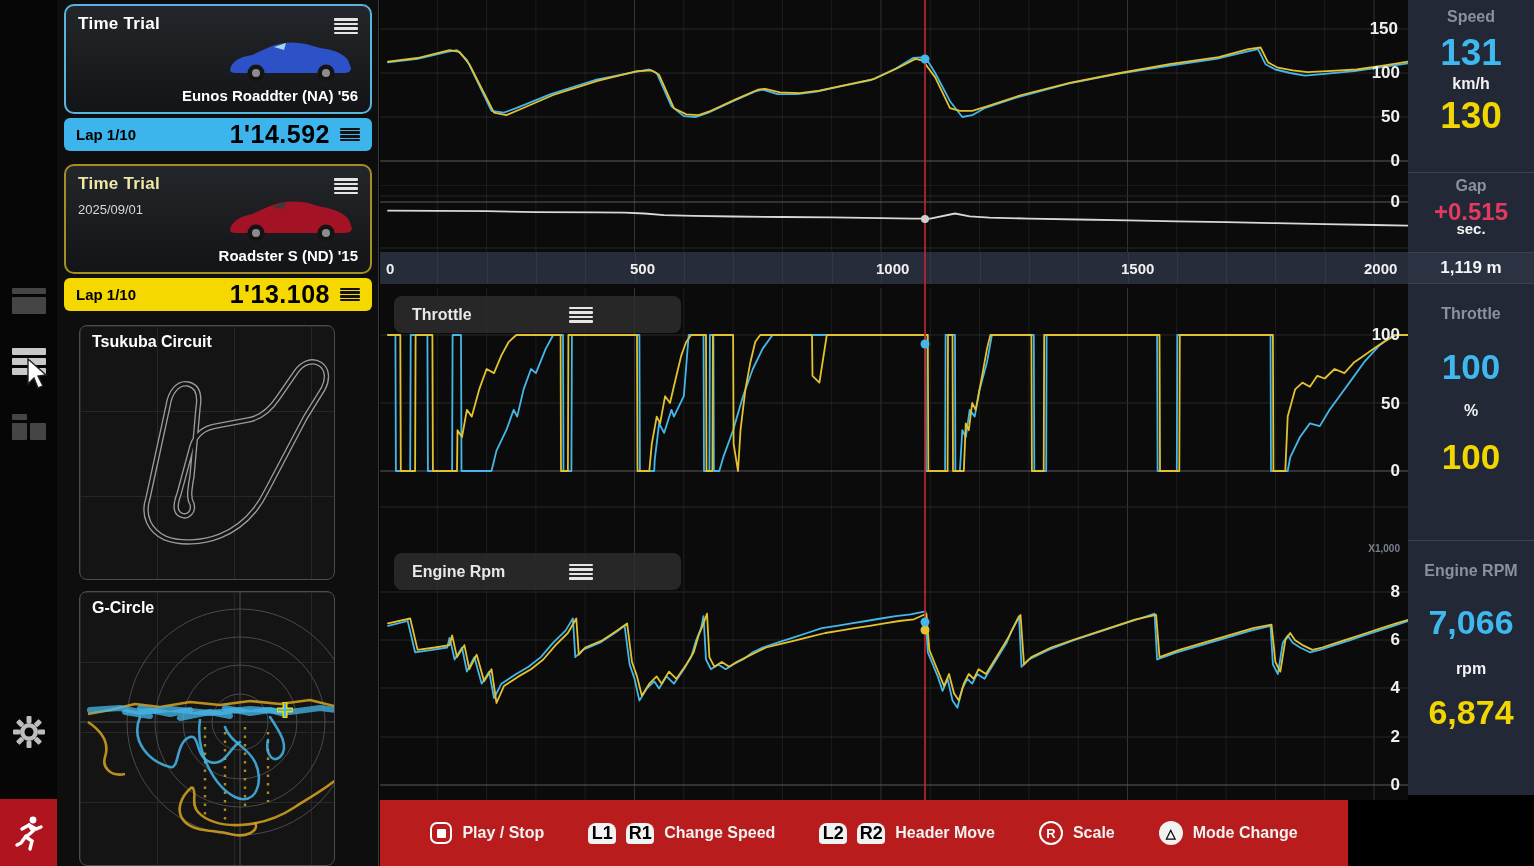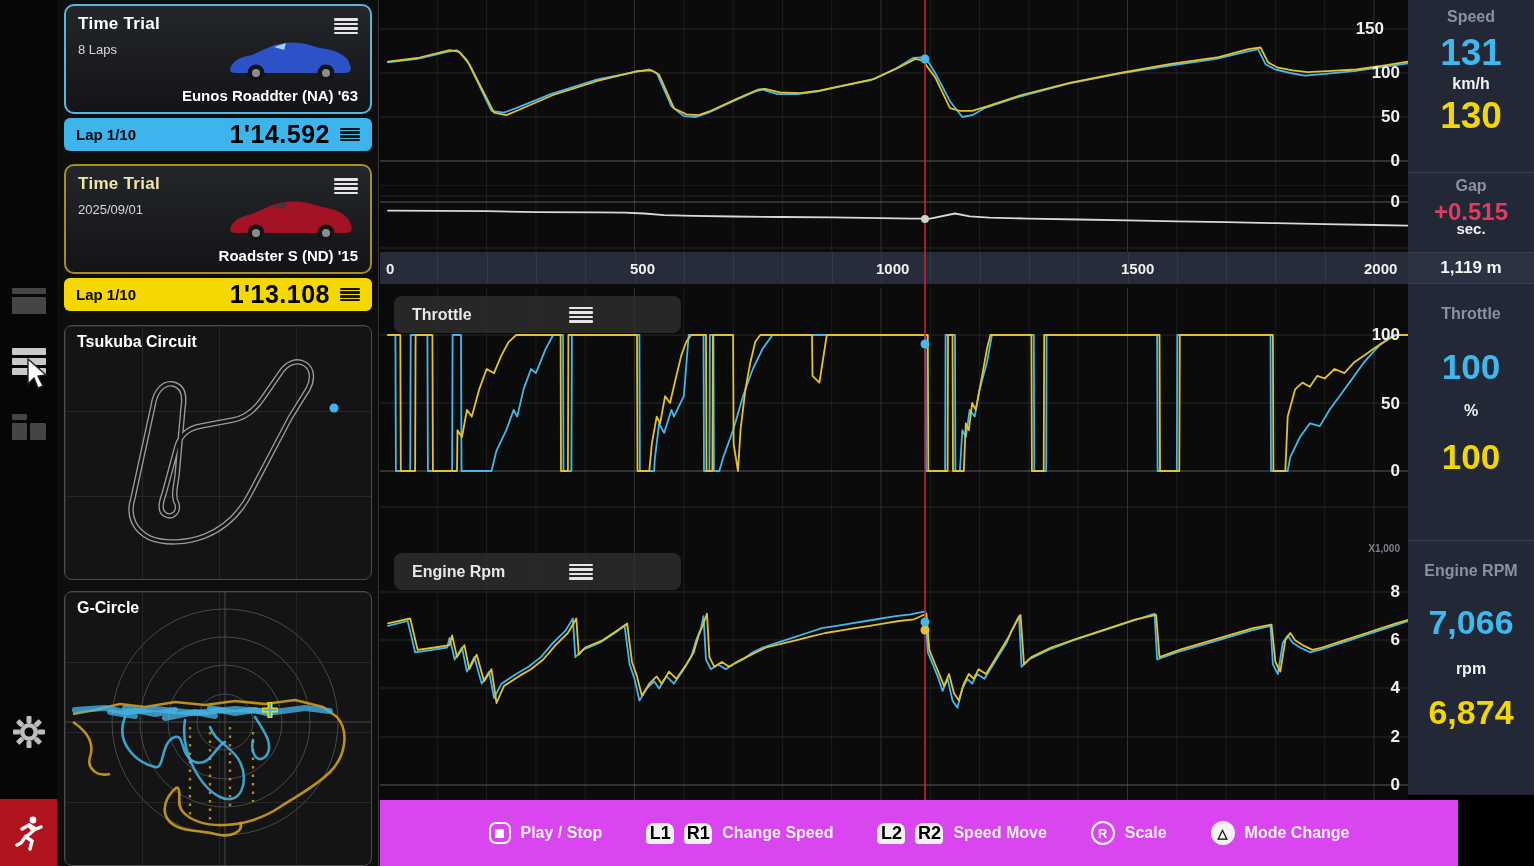--- a/index.html
+++ b/index.html
@@ -25,21 +25,21 @@
 .card-car{position:absolute;right:14px;top:28px}
 .hamb{display:inline-flex;flex-direction:column;justify-content:space-between;width:24px;height:16px;margin-left:auto}
 .hamb i{display:block;height:2.5px;background:#e6e6e6;border-radius:1px}
 .lap-bar{position:absolute;left:7px;width:308px;height:33px;border-radius:6px;display:flex;align-items:center;padding:12px 12px;color:#000}
 .lap-bar.blue{background:#3db5ec;top:118px}
 .lap-bar.yellow{background:#f4d800;top:278px}
 .lap-label{font-size:15px;font-weight:bold}
 .lap-time{font-size:25px;font-weight:bold;margin-left:auto;letter-spacing:.5px}
 .lap-bar .hamb{width:20px;height:14px;margin-left:10px}
 .lap-bar .hamb i{background:#111}
-.map-panel{position:absolute;left:7px;width:308px;border:1px solid #4c4c4c;border-radius:8px;background:#141414;overflow:hidden;
+.map-panel{position:absolute;left:22px;width:256px;border:1px solid #4c4c4c;border-radius:8px;background:#141414;overflow:hidden;
  background-image:linear-gradient(#272727 1px,transparent 1px),linear-gradient(90deg,#272727 1px,transparent 1px);background-size:77px 85px}
 #track-panel{top:325px;height:255px}
 #g-panel{top:591px;height:275px;background-size:77px 70px}
 .panel-title{position:absolute;left:12px;top:7px;font-size:16px;font-weight:bold;z-index:2}
 
 #chartcol{position:absolute;left:380px;top:0;width:1028px;height:800px;background:#0b0b0b;z-index:1}
 #chartcol svg{position:absolute;left:0;display:block}
 #svg-speed{top:0}#svg-gap{top:185px}#svg-throttle{top:288px}#svg-rpm{top:532px}
 #xstrip{position:absolute;left:0;top:252px;width:1028px;height:32px;background:#262c39;z-index:3}
 .tick{position:absolute;font-weight:bold;color:#f0f0f0;z-index:4}
@@ -54,21 +54,21 @@
 .cdot{position:absolute;width:9px;height:9px;border-radius:50%;z-index:7;transform:translate(-50%,-50%)}
 
 #rightpanel{position:absolute;left:1408px;top:0;width:126px;height:795px;background:#222835;z-index:4}
 .ro-label{position:absolute;width:126px;text-align:center;font-size:16px;color:#8b919e;font-weight:bold}
 .ro-val{position:absolute;width:126px;text-align:center;font-weight:bold}
 .ro-unit{position:absolute;width:126px;text-align:center;font-size:16px;color:#f2f2f2;font-weight:bold}
 .blueval{color:#3fb8ef}.yellowval{color:#f2d600}.redval{color:#e43a60}
 .divider{position:absolute;left:0;width:126px;height:1px;background:#3a4150}
 #dist-row{position:absolute;left:0;top:252px;width:126px;height:32px;background:#2b3242;border-top:1px solid #39404e;border-bottom:1px solid #39404e;display:flex;align-items:center;justify-content:center;font-size:17px;font-weight:bold;color:#f4f4f4}
 
-#footer{position:absolute;left:380px;top:800px;width:1078px;height:66px;background:#d946ef;display:flex;align-items:center;justify-content:center;gap:44px;z-index:6}
+#footer{position:absolute;left:380px;top:800px;width:968px;height:66px;background:#b91c1c;display:flex;align-items:center;justify-content:center;gap:44px;z-index:6}
 .fgroup{display:flex;align-items:center;gap:10px}
 .flabel{font-size:16px;font-weight:bold;color:#f2f2f2}
 .sq-btn{width:22px;height:22px;border:2.5px solid #fff;border-radius:7px;display:flex;align-items:center;justify-content:center}
 .sq-btn i{display:block;width:9px;height:9px;background:#fff;border-radius:1px}
 .shoulder{background:#f2f2f2;color:#000;font-size:18px;font-weight:bold;width:28px;height:21px;display:flex;align-items:center;justify-content:center;border-radius:8px 8px 4px 4px}
 .rstick{width:24px;height:24px;border:2.5px solid #fff;border-radius:50%;display:flex;align-items:center;justify-content:center;font-size:13px;font-weight:bold;color:#fff}
 .tri-btn{width:24px;height:24px;background:#f2f2f2;border-radius:50%;display:flex;align-items:center;justify-content:center;color:#000;font-size:13px;font-weight:bold}
 </style>
 </head>
 <body>
@@ -128,31 +128,30 @@
     <div class="card-head">
       <span class="card-title">Time Trial</span>
       <span class="hamb">
           <i></i>
           <i></i>
           <i></i>
           <i></i>
         </span>
     </div>
     <div class="card-sub">
-      <div>8 Laps</div>
     </div>
     <svg class="card-car" width="132" height="50" viewBox="0 0 132 50">
       <path d="M6,36 Q8,24 28,21 L48,12 Q64,6 82,10 L96,14 Q116,16 124,26 L127,34 Q127,39 120,39 L12,39 Q6,39 6,36 Z" fill="#2d52c8"></path>
       <path d="M50,13 L62,9 L60,16 Z" fill="#a8d4ee"></path>
       <circle cx="32" cy="39" r="8.5" fill="#141414"></circle>
         <circle cx="32" cy="39" r="4" fill="#8c8c8c"></circle>
       <circle cx="102" cy="39" r="8.5" fill="#141414"></circle>
         <circle cx="102" cy="39" r="4" fill="#8c8c8c"></circle>
     </svg>
-    <div class="card-car-name">Eunos Roaddter (NA) '63</div>
+    <div class="card-car-name">Eunos Roaddter (NA) '56</div>
   </div>
 
   <div class="lap-bar blue">
     <span class="lap-label">Lap 1/10</span>
     <span class="lap-time">1'14.592</span>
     <span class="hamb">
         <i></i>
         <i></i>
         <i></i>
         <i></i>
@@ -384,21 +383,21 @@
         <i></i>
       </span>
   </div>
 
   <div id="cursor-line"></div>
   <div class="cdot" style="left:545px;top:59px;background:#45b7ea"></div>
   <div class="cdot" style="left:545px;top:219px;background:#cfcfcf;width:8px;height:8px"></div>
   <div class="cdot" style="left:545px;top:344px;background:#45b7ea"></div>
   <div class="cdot" style="left:545px;top:630px;background:#e2c230"></div>
   <div class="cdot" style="left:545px;top:622px;background:#45b7ea"></div>
-<span class="tick ytick" style="right: 24px; top: 29px;">150</span>
+<span class="tick ytick" style="right: 10px; top: 29px;">150</span>
     <span class="tick ytick" style="right: 8px; top: 73px;">100</span>
     <span class="tick ytick" style="right: 8px; top: 117px;">50</span>
     <span class="tick ytick" style="right: 8px; top: 161px;">0</span>
     <span class="tick ytick" style="right: 8px; top: 202px;">0</span>
     <span class="tick ytick" style="right: 8px; top: 335px;">100</span>
     <span class="tick ytick" style="right: 8px; top: 404px;">50</span>
     <span class="tick ytick" style="right: 8px; top: 471px;">0</span>
     <span class="tick ytick" style="right: 8px; top: 592px;">8</span>
     <span class="tick ytick" style="right: 8px; top: 640px;">6</span>
     <span class="tick ytick" style="right: 8px; top: 688px;">4</span>
@@ -445,21 +444,21 @@
     <span class="flabel">Play / Stop</span>
   </div>
   <div class="fgroup">
     <span class="shoulder">L1</span>
     <span class="shoulder">R1</span>
     <span class="flabel">Change Speed</span>
   </div>
   <div class="fgroup">
     <span class="shoulder">L2</span>
     <span class="shoulder">R2</span>
-    <span class="flabel">Speed Move</span>
+    <span class="flabel">Header Move</span>
   </div>
   <div class="fgroup">
     <span class="rstick">R</span>
     <span class="flabel">Scale</span>
   </div>
   <div class="fgroup">
     <span class="tri-btn">△</span>
     <span class="flabel">Mode Change</span>
   </div>
 </div>

